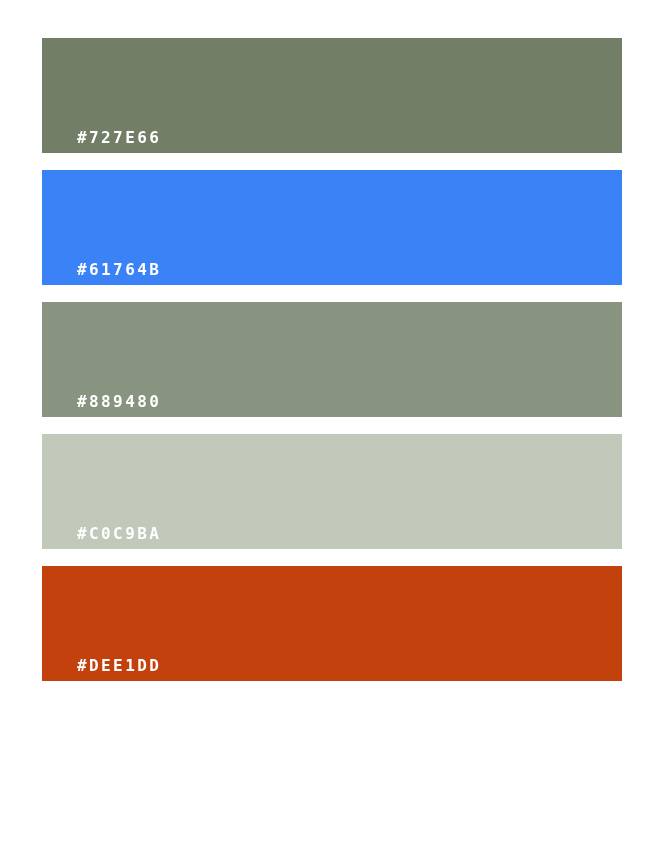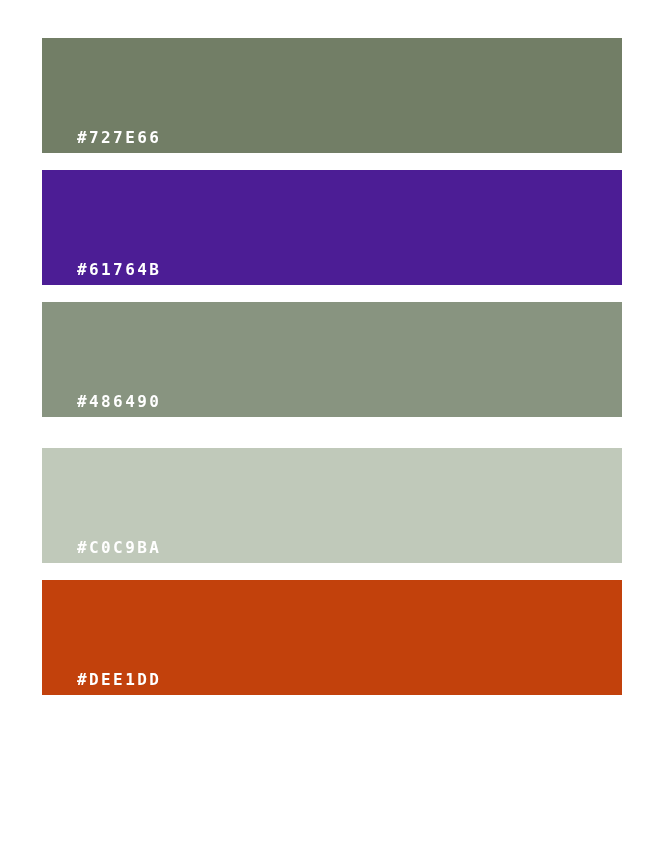--- a/index.html
+++ b/index.html
@@ -55,30 +55,30 @@
 </head>
 <body style="background-color: rgb(255, 255, 255);">
 
 <div class="palette-sheet" style="background-color: rgb(255, 255, 255);">
   <div class="swatch-stack">
 
     <div class="swatch" style="background-color: rgb(114, 126, 102);">
       <span class="swatch-label" style="color: rgb(255, 255, 255);">#727E66</span>
     </div>
 
-    <div class="swatch" style="background-color: #4c1d95;">
+    <div class="swatch" style="background-color: #3b82f6;">
       <span class="swatch-label" style="color: rgb(255, 255, 255);">#61764B</span>
     </div>
 
     <div class="swatch" style="background-color: rgb(136, 148, 128);">
-      <span class="swatch-label" style="color: rgb(255, 255, 255);">#486490</span>
+      <span class="swatch-label" style="color: rgb(255, 255, 255);">#889480</span>
     </div>
 
 
-    <div class="swatch" style="background-color: rgb(192, 201, 186); margin-top: 14px;">
+    <div class="swatch" style="background-color: rgb(192, 201, 186);">
       <span class="swatch-label" style="color: rgb(255, 255, 255);">#C0C9BA</span>
     </div>
 
     <div class="swatch" style="background-color: #c2410c;">
       <span class="swatch-label" style="color: rgb(255, 255, 255);">#DEE1DD</span>
     </div>
 
   </div>
 </div>
 

